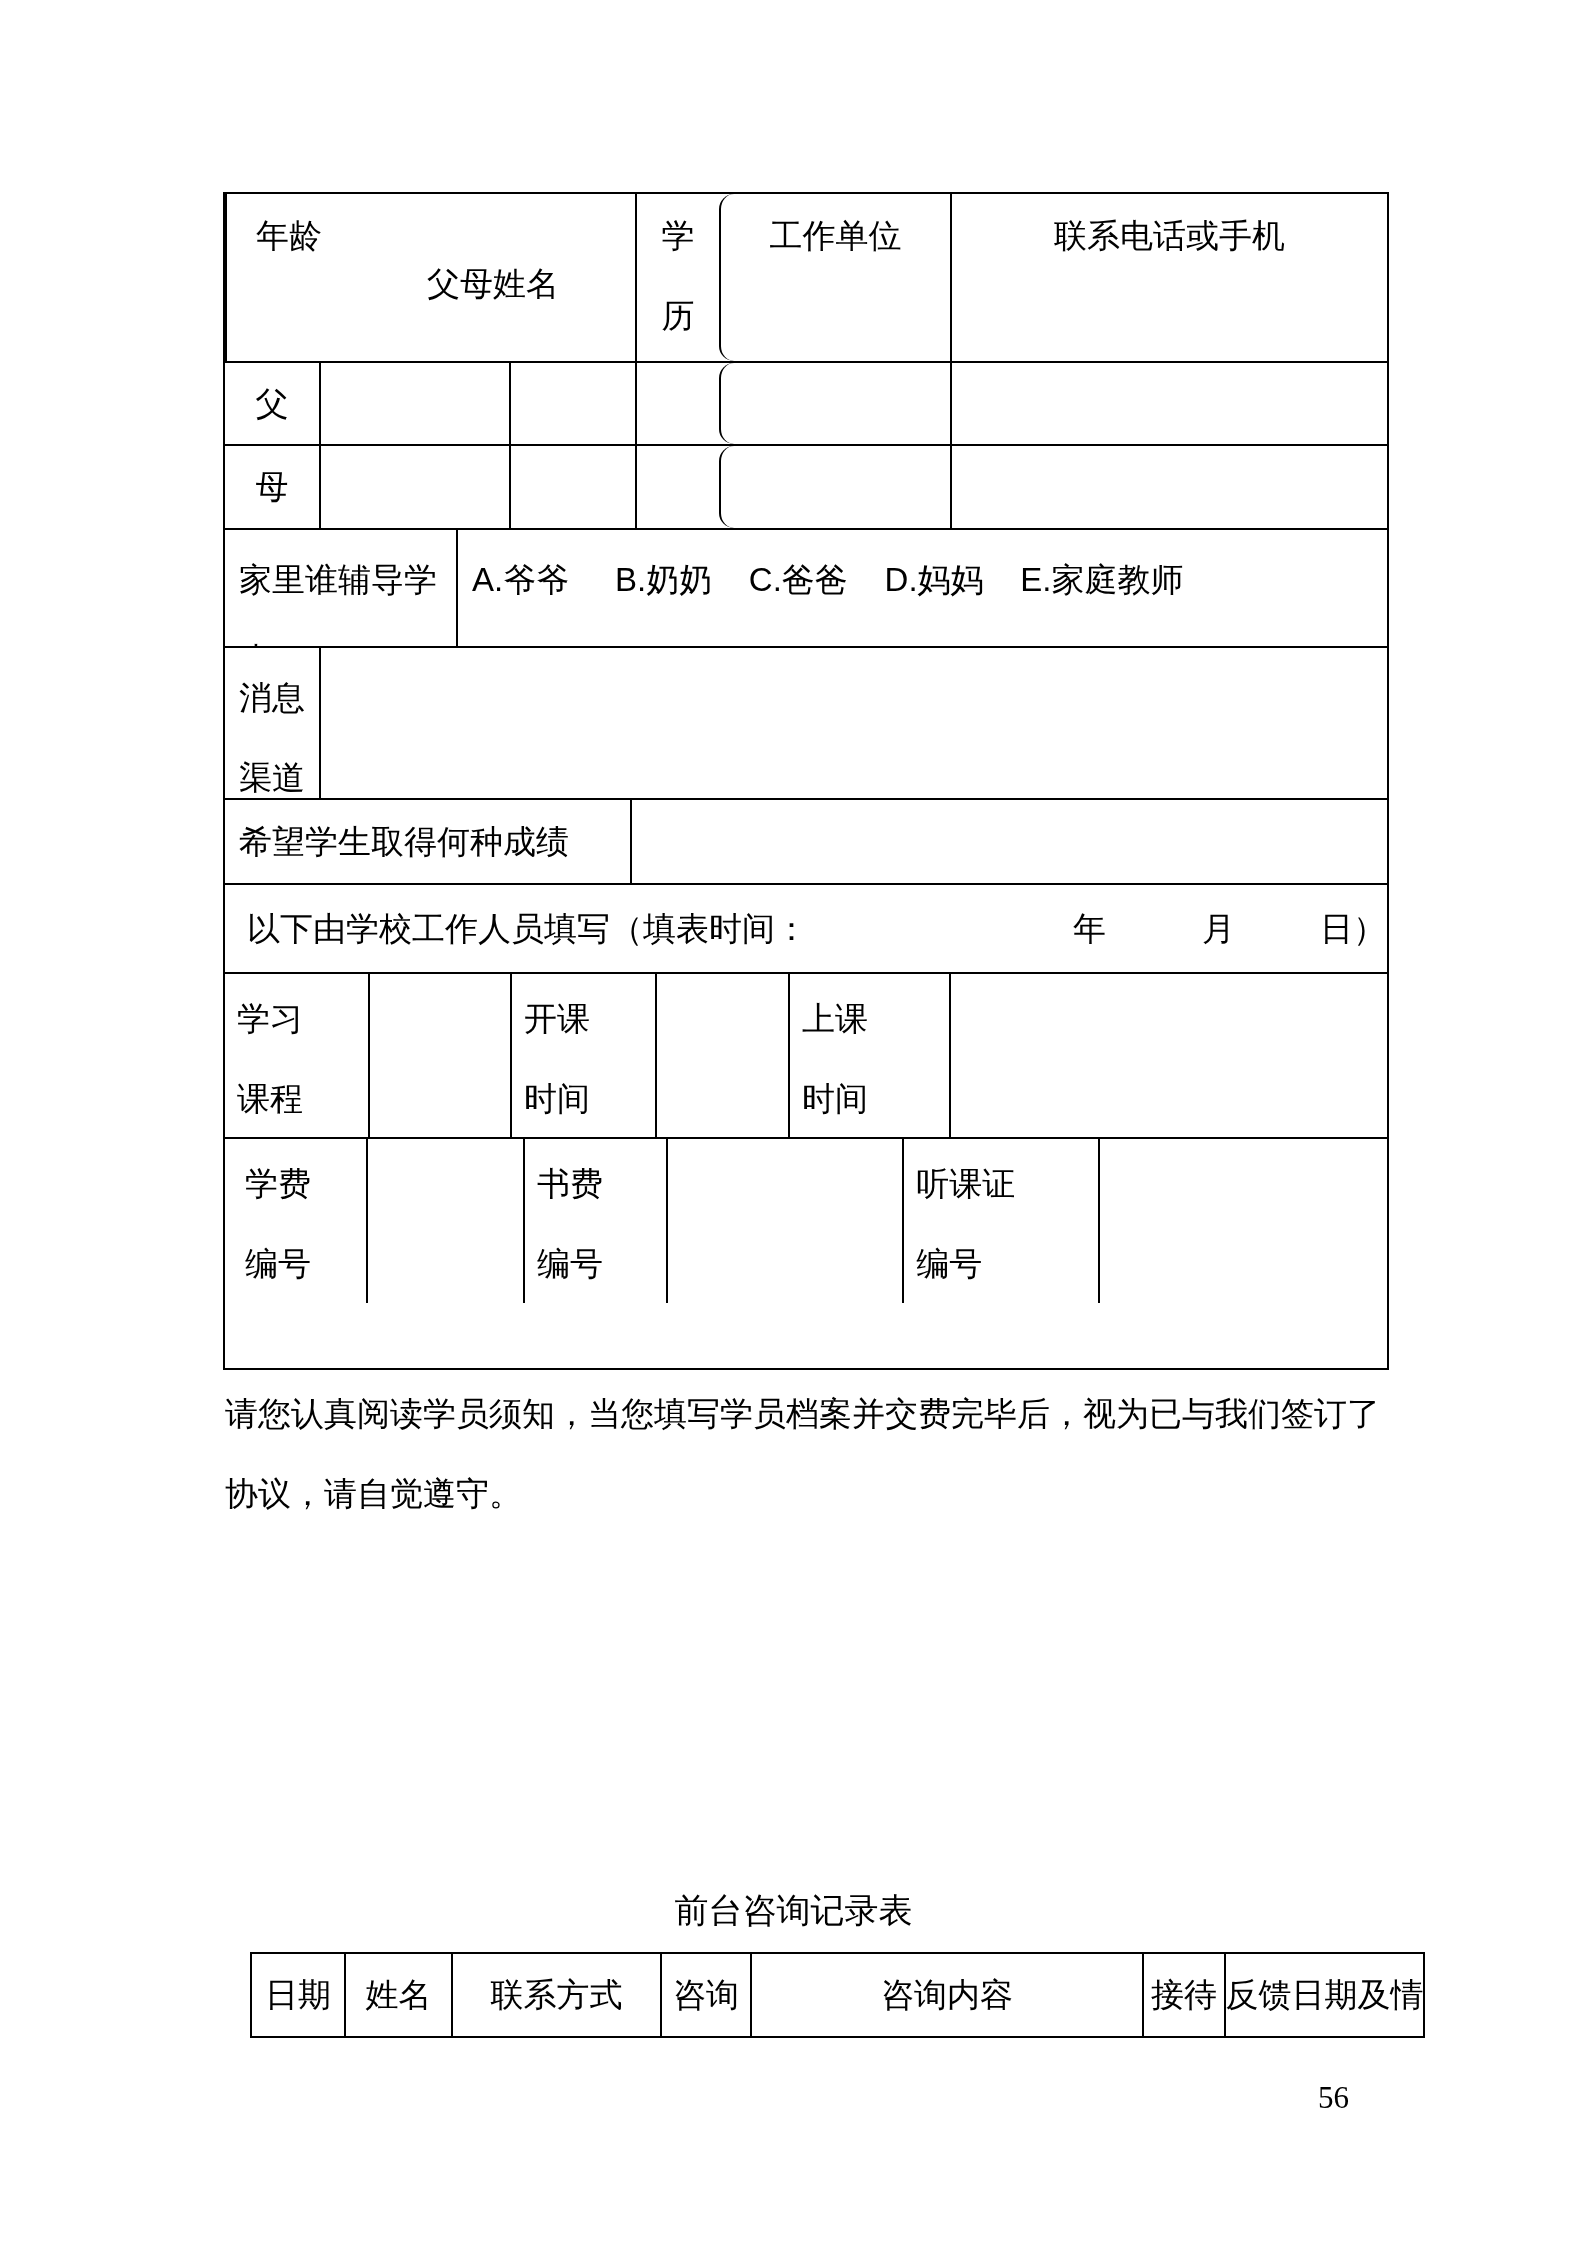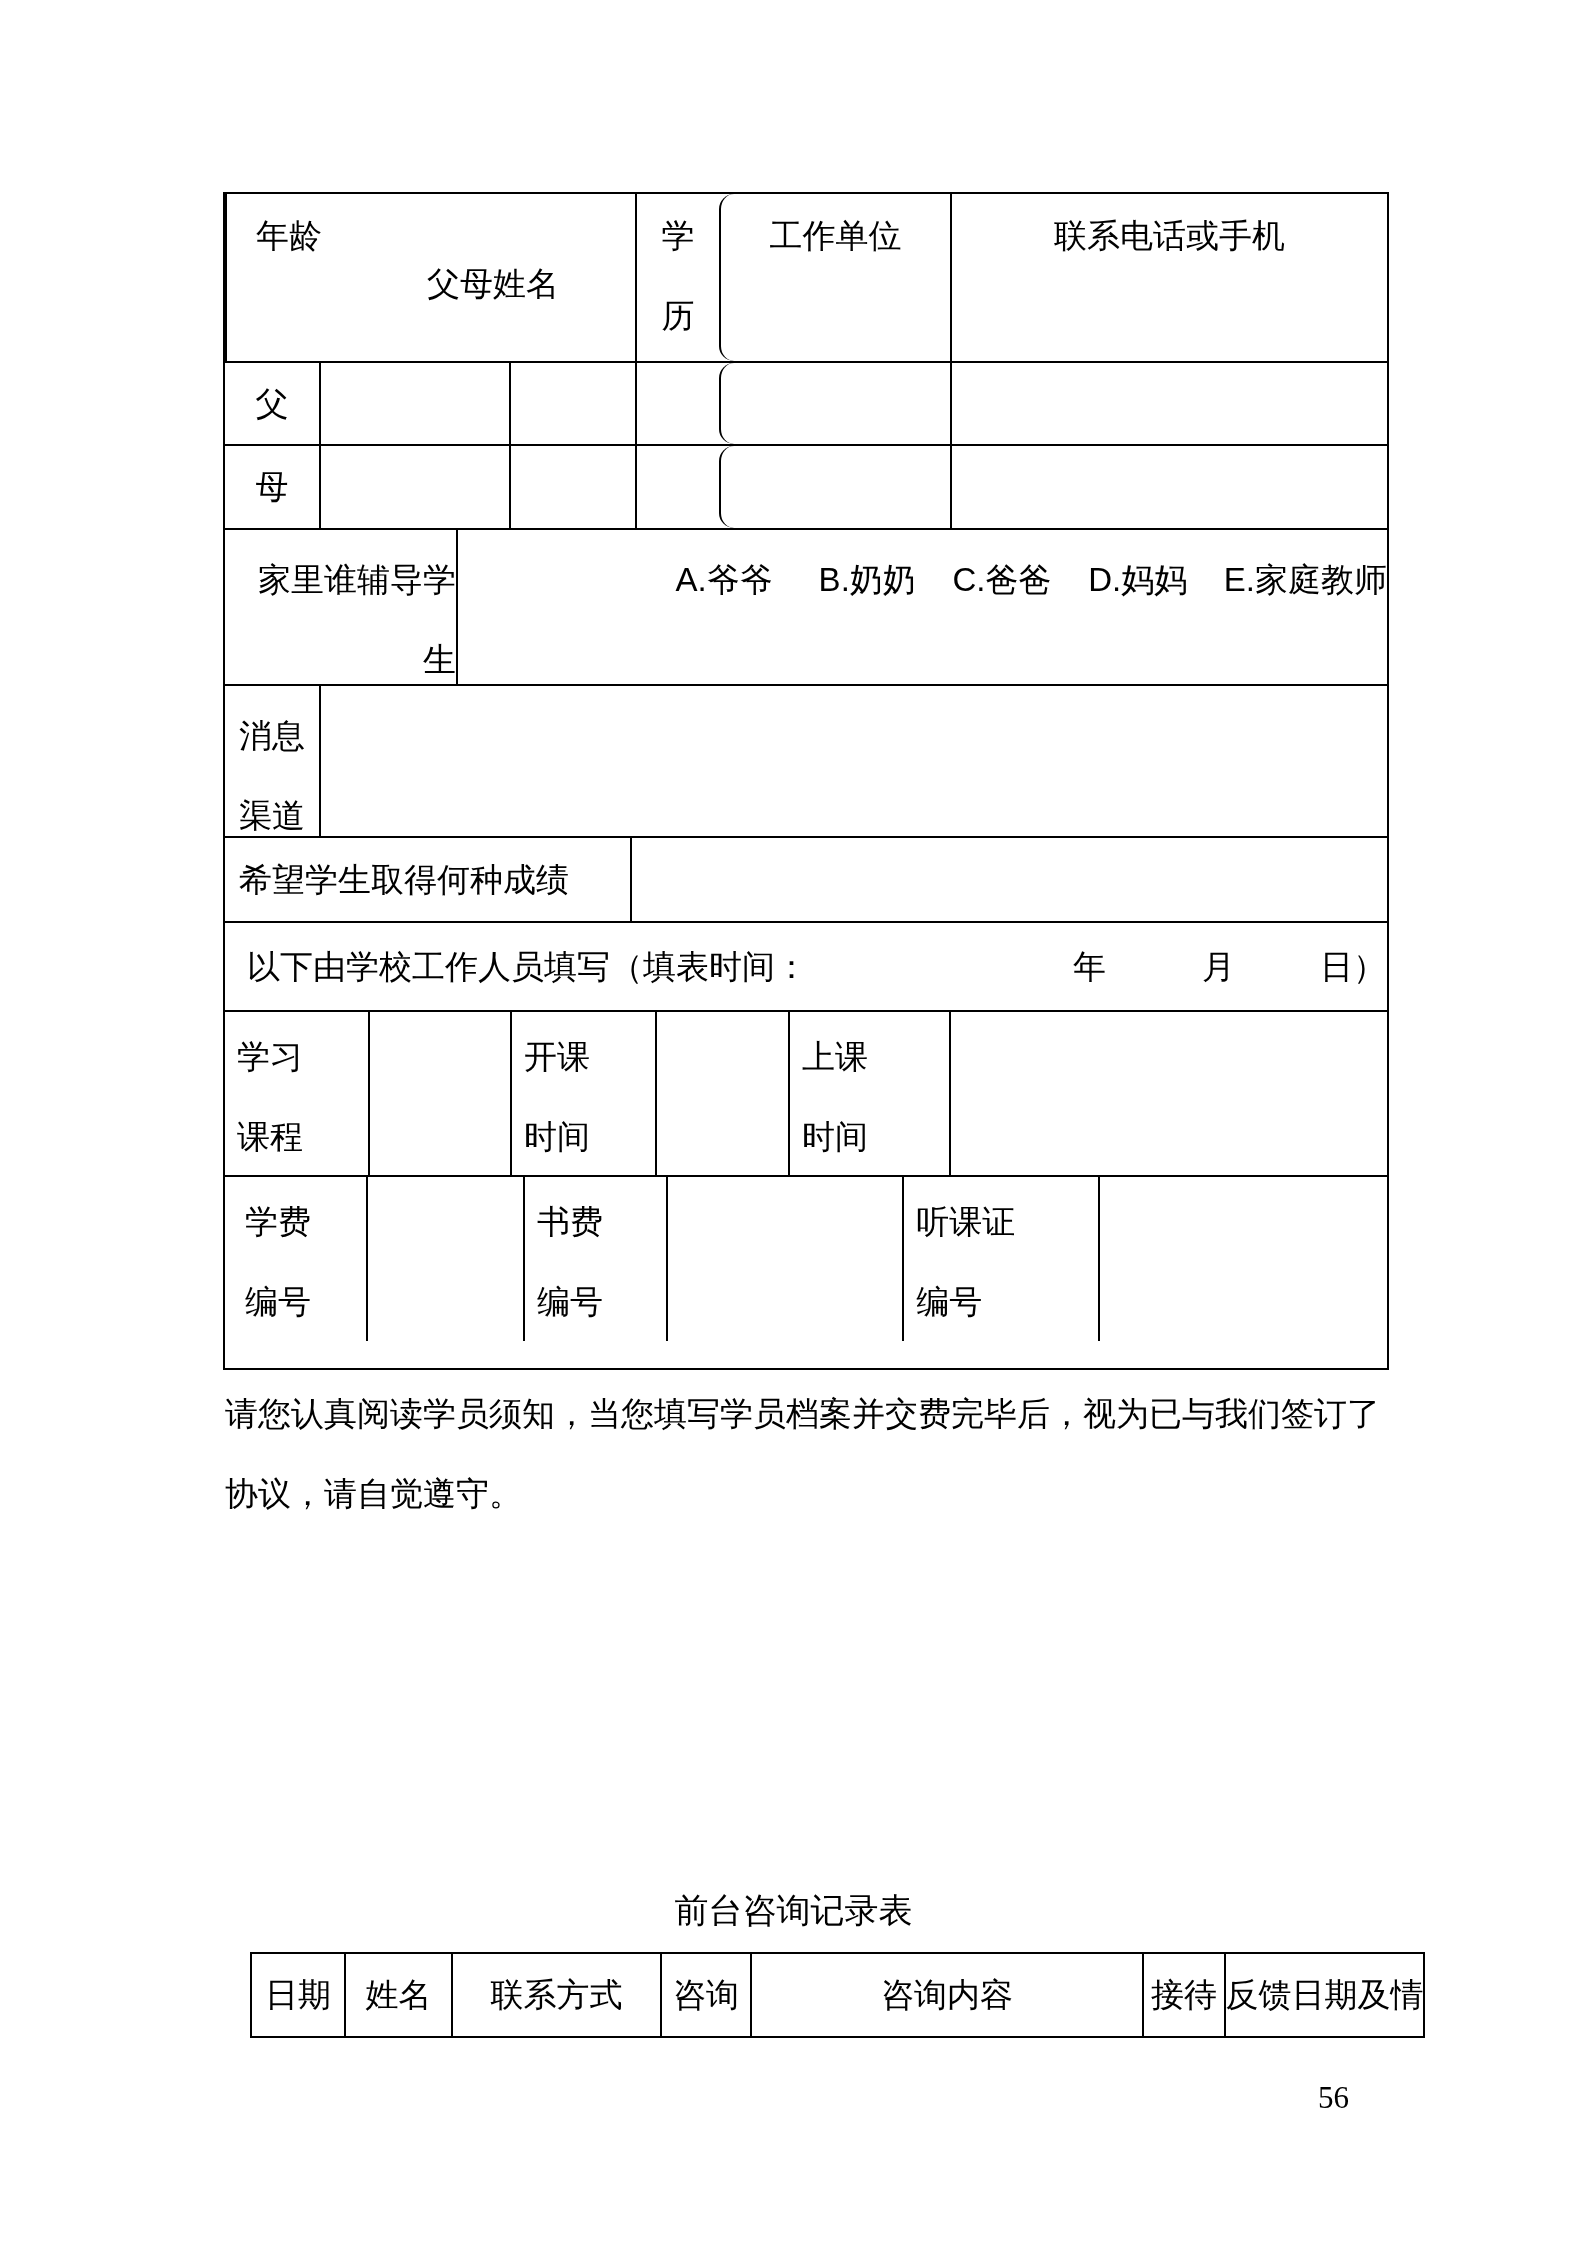--- a/index.html
+++ b/index.html
@@ -26,21 +26,21 @@
   .cell.vctr{display:flex;align-items:center;}
   .cell.hctr{justify-content:center;}
   .padl{padding-left:14px;}
   .pre{white-space:pre;}
   .pt0{padding-top:2px;}
   .pt5{padding-top:5px;}
   .pt10{padding-top:10px;}
   .pt50{padding-top:50px;}
   
   .rh1{height:167px;} .rh2{height:83px;} .rh3{height:84px;}
-  .rh4{height:156px;text-align:right;} .rh5{height:152px;} .rh6{height:85px;}
+  .rh4{height:118px;} .rh5{height:152px;} .rh6{height:85px;}
   .rh7{height:89px;} .rh8{height:165px;} .rh9{height:166px;}
   
   .w284{width:284px;} .w126{width:126px;} .w84{width:84px;} .w231{width:231px;border-radius:15px;} .w437{width:437px;}
   .w94{width:94px;} .w190{width:190px;}
   .w931{width:931px;} .w1068{width:1068px;}
   .w405{width:405px;} .w757{width:757px;} .w1162{width:1162px;}
   .w143{width:143px;border-radius:16px;} .w142{width:142px;} .w145{width:145px;} .w133{width:133px;}
   .w161{width:161px;} .w438{width:438px;} .w240{width:240px;} .w199{width:199px;} .w293{width:293px;}
   
   .staff-row-cell{position:relative;}

